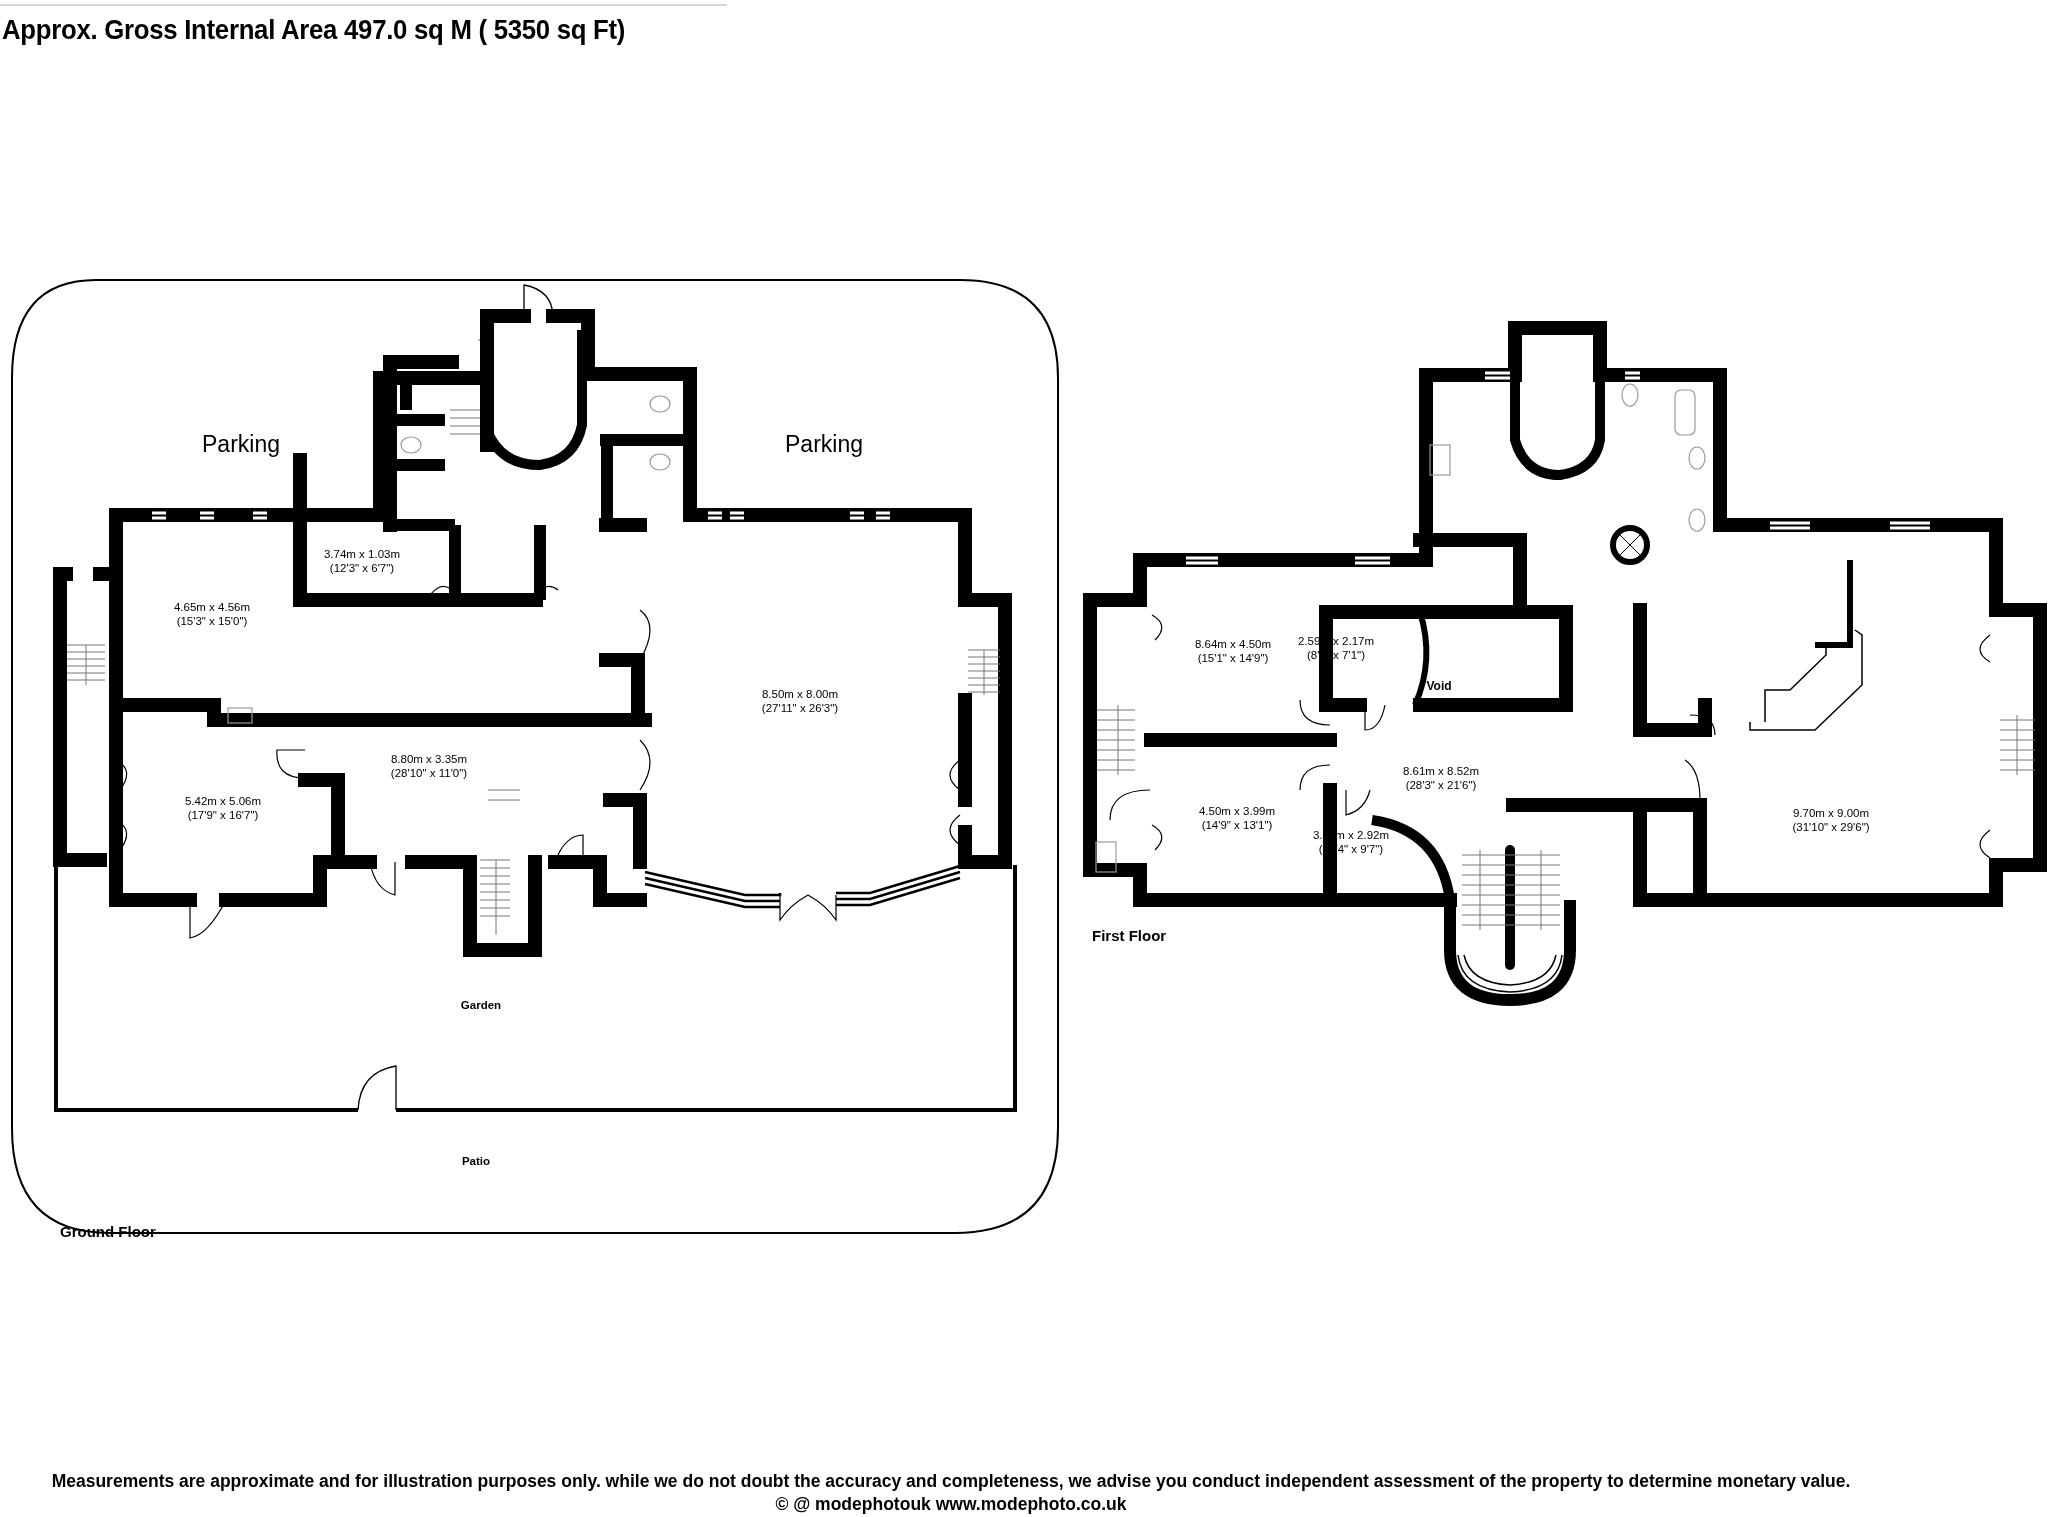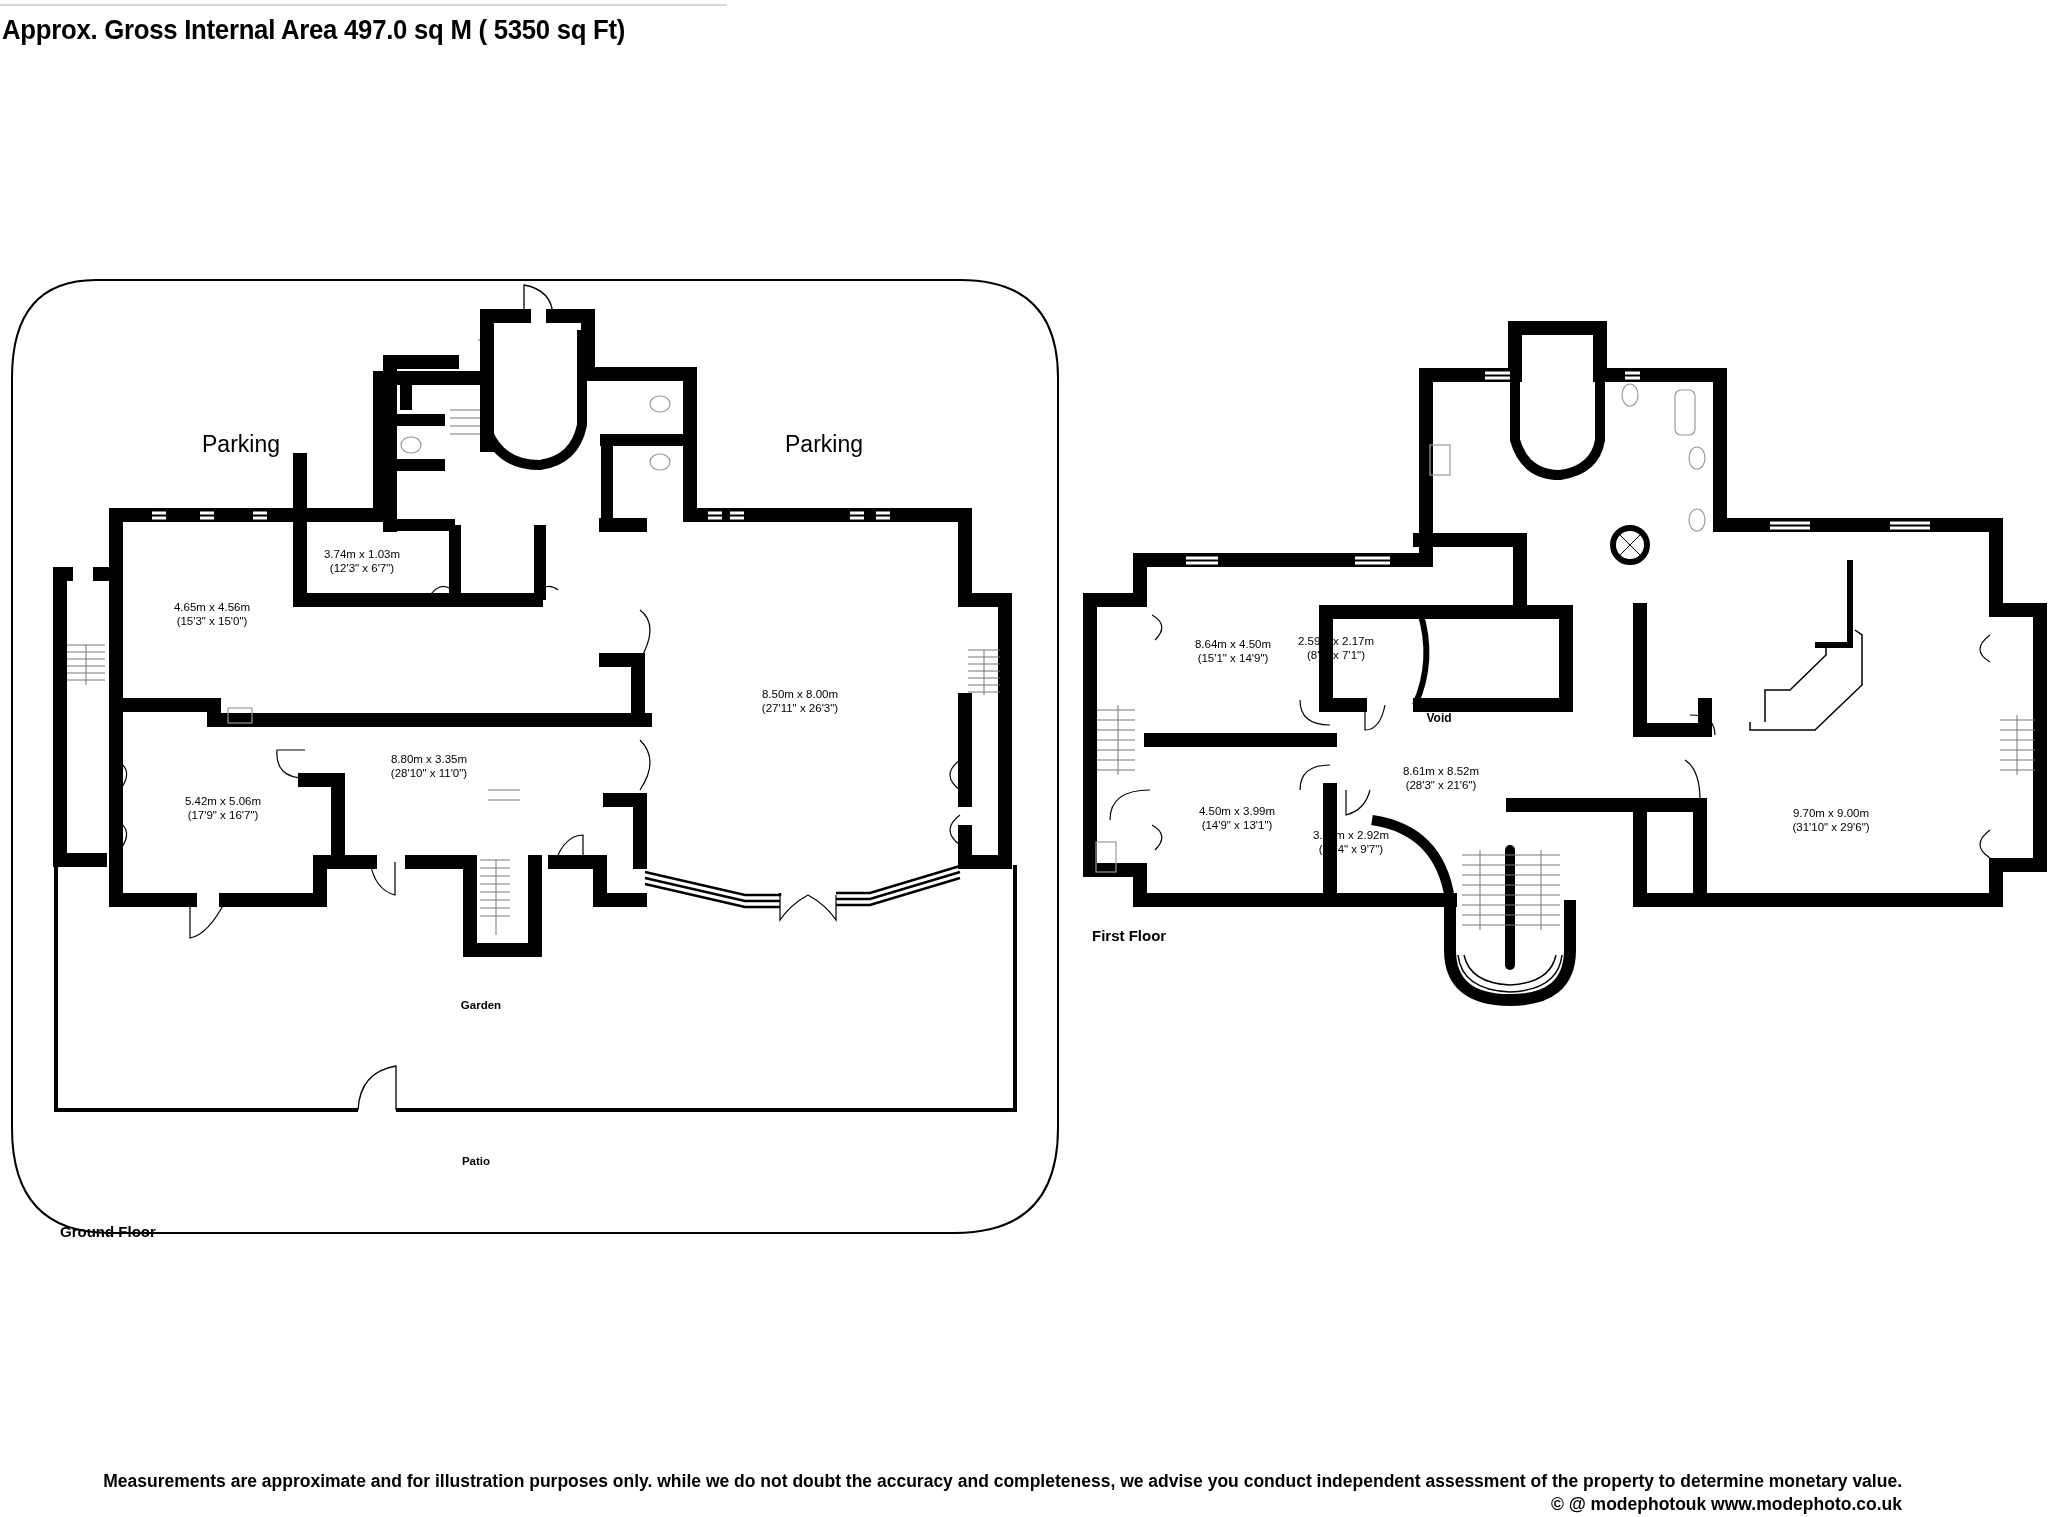--- a/index.html
+++ b/index.html
@@ -6,21 +6,21 @@
   body { width: 2048px; height: 1517px; position: relative; overflow: hidden; font-family: "Liberation Sans", sans-serif; color: #000; }
   .topline { position: absolute; left: 0; top: 4px; width: 727px; height: 2px; background: #d6d6d6; }
   .title { position: absolute; left: 2px; top: 14px; font-size: 28px; font-weight: bold; letter-spacing: -0.3px; white-space: nowrap; transform: scaleX(0.92); transform-origin: left top; }
   svg.plan { position: absolute; left: 0; top: 0; }
   .lbl { position: absolute; white-space: nowrap; transform: translate(-50%, -50%); text-align: center; line-height: 1.25; }
   .park { font-size: 23px; }
   .dim { font-size: 11.5px; }
   .small { font-size: 11.5px; font-weight: bold; }
   .void { font-size: 12px; font-weight: bold; }
   .floor-label { position: absolute; font-size: 15px; font-weight: bold; white-space: nowrap; }
-  .footer { position: absolute; left: 0; width: 1902px; text-align: right; font-size: 17.5px; font-weight: bold; white-space: nowrap; }
+  .footer { position: absolute; left: 0; width: 1902px; text-align: center; font-size: 17.5px; font-weight: bold; white-space: nowrap; }
 </style>
 </head>
 <body>
 
 <div class="topline"></div>
 <div class="title">Approx. Gross Internal Area 497.0 sq M ( 5350 sq Ft)</div>
 
 <svg class="plan" width="2048" height="1517" viewBox="0 0 2048 1517">
 
   <g fill="none" stroke="#000">
@@ -248,21 +248,21 @@
 <div class="floor-label" style="left:60px; top:1223px;">Ground Floor</div>
 
 <div class="lbl dim" style="left:1233px; top:651px;">
   <div>8.64m x 4.50m</div>
   <div>(15'1" x 14'9")</div>
 </div>
 <div class="lbl dim" style="left:1336px; top:648px;">
   <div>2.59m x 2.17m</div>
   <div>(8'6" x 7'1")</div>
 </div>
-<div class="lbl void" style="left:1439px; top:718px;">Void</div>
+<div class="lbl void" style="left:1439px; top:686px;">Void</div>
 <div class="lbl dim" style="left:1441px; top:778px;">
   <div>8.61m x 8.52m</div>
   <div>(28'3" x 21'6")</div>
 </div>
 <div class="lbl dim" style="left:1237px; top:818px;">
   <div>4.50m x 3.99m</div>
   <div>(14'9" x 13'1")</div>
 </div>
 <div class="lbl dim" style="left:1351px; top:842px;">
   <div>3.14m x 2.92m</div>

